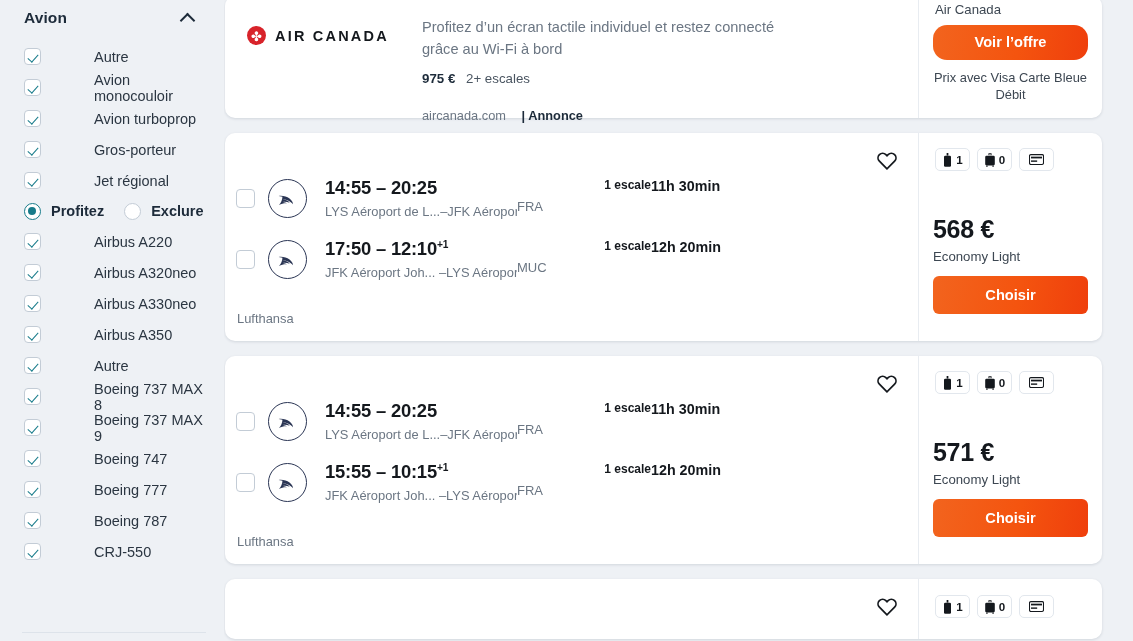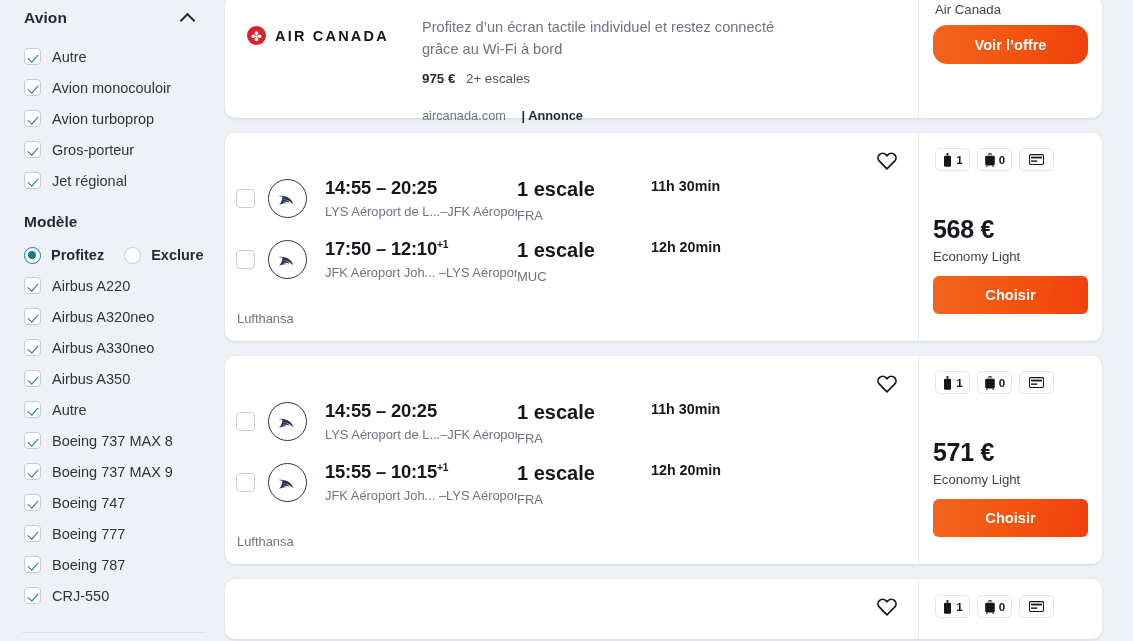--- a/index.html
+++ b/index.html
@@ -43,21 +43,21 @@
     width: 17px; height: 17px; flex: 0 0 17px;
     background: #fff; border: 1px solid #c3ccd6; border-radius: 4px;
     position: relative;
   }
   .cbx.checked::after {
     content: ""; position: absolute; left: 4.5px; top: 3px;
     width: 5px; height: 9px;
     border-right: 1.8px solid #177b8a; border-bottom: 1.8px solid #177b8a;
     transform: rotate(42deg);
   }
-  .opt-label { font-size: 14.5px; color: #2b3642; }
+  .opt-label { font-size: 14.5px; color: #2b3642; margin-left: 42px; }
   .section-title {
     font-size: 15.5px; font-weight: bold; color: #1d2b3a;
     padding: 17px 0 9px 2px;
   }
   .radio-row { display: flex; align-items: center; height: 30px; padding-left: 2px; }
   .radio {
     width: 17px; height: 17px; border-radius: 50%;
     border: 1.5px solid #c3ccd6; background: #fff;
     position: relative; flex: 0 0 17px;
   }
@@ -155,21 +155,21 @@
   .leg-times { width: 192px; flex: 0 0 192px; }
   .leg-time {
     font-size: 18.4px; font-weight: bold; color: #14181d; letter-spacing: -.2px;
   }
   .leg-time sup { font-size: 10.2px; font-weight: bold; vertical-align: super; }
   .leg-route {
     font-size: 12.9px; color: #6b7683; margin-top: 5px;
     white-space: nowrap; overflow: hidden;
   }
   .leg-stops { width: 134px; flex: 0 0 134px; padding-top: 1px; }
-  .stops-main { font-size: 20px; font-weight: bold; color: #14181d; }
+  .stops-main { font-size: 12px; font-weight: bold; color: #14181d; text-align: right; }
   .stops-sub { font-size: 13px; color: #6b7683; margin-top: 7px; }
   .leg-dur { font-size: 14.3px; font-weight: bold; color: #14181d; padding-top: 1px; }
   .airline-name {
     font-size: 12.9px; color: #6b7683; padding: 12px 0 0 12px;
   }
   .bags {
     display: flex; gap: 7px; align-self: flex-start; margin: 5px 0 0 2px;
   }
   .bag {
     height: 23px; min-width: 35px; padding: 0 5px;
@@ -224,21 +224,20 @@
         <div class="opt-row">
           <span class="cbx checked"></span>
           <span class="opt-label">Gros-porteur</span>
         </div>
         <div class="opt-row">
           <span class="cbx checked"></span>
           <span class="opt-label">Jet régional</span>
         </div>
       </div>
 
-    <div class="section-title">Modèle</div>
 
     <div class="radio-row">
       <span class="radio sel"></span>
       <span class="radio-label">Profitez</span>
       <span class="radio"></span>
       <span class="radio-label">Exclure</span>
     </div>
 
     <div id="model-list">
         <div class="opt-row">
@@ -308,20 +307,21 @@
           </div>
           <div class="ad-src">
             <span>aircanada.com</span>
             <b><span>|</span> <span>Annonce</span></b>
           </div>
         </div>
       </div>
       <div class="card-right ad-right">
         <div class="ad-airline">Air Canada</div>
         <button class="btn-cta">Voir l’offre</button>
+        <div class="ad-note">Prix avec Visa Carte Bleue Débit</div>
       </div>
     </section>
 
     <div id="flights">
         <section class="card flight-card">
           <div class="card-left">
             <span class="heart">
               <svg width="22" height="22" viewBox="0 0 24 24" fill="none" stroke="#14181d" stroke-width="1.9">
                 <path d="M12 20.5 3.7 12.2a5 5 0 0 1 7.1-7.1l1.2 1.2 1.2-1.2a5 5 0 0 1 7.1 7.1z"></path>
               </svg>

